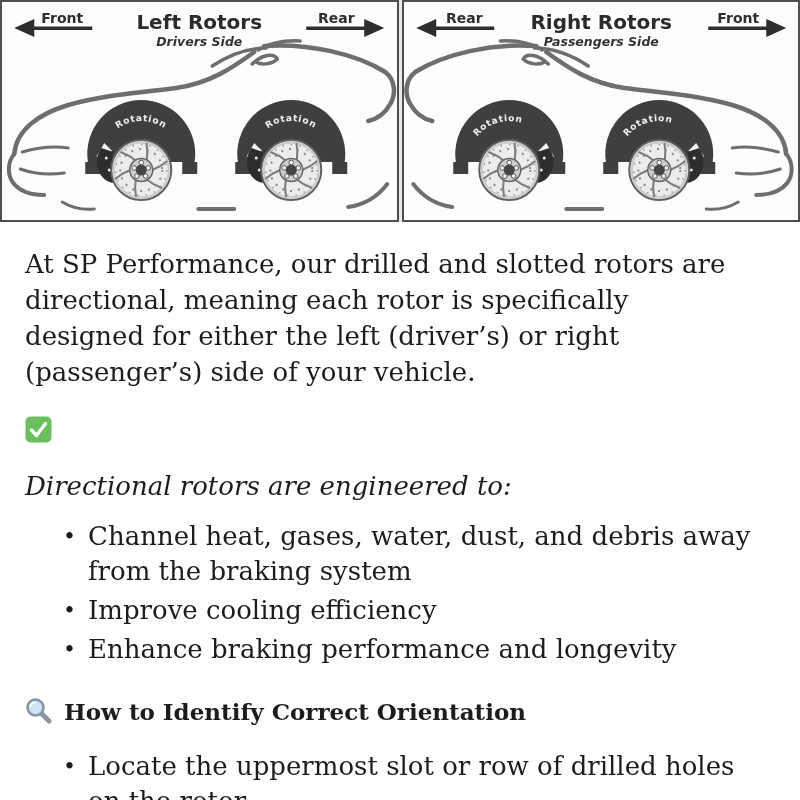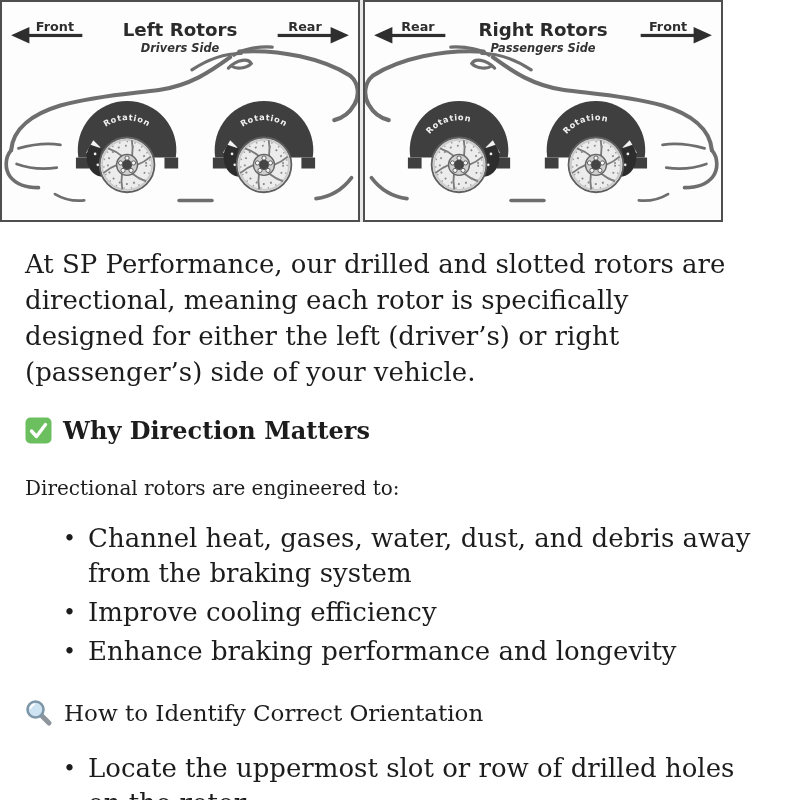--- a/index.html
+++ b/index.html
@@ -1,33 +1,33 @@
 <!DOCTYPE html>
 <html><head>
 <meta charset="utf-8">
 <style>
   html,body{margin:0;padding:0;background:#ffffff;}
   body{width:800px;height:800px;font-family:"DejaVu Serif","Liberation Serif",serif;color:#1c1c1c;overflow:hidden;}
 
   
-  .diagram{display:flex;gap:3px;width:723px;height:222px;background:#e9e9e9;}
+  .diagram{display:flex;gap:3px;width:800px;height:222px;background:#e9e9e9;}
   .panel{flex:1;background:#fdfdfd;border:2px solid #4f4f4f;box-sizing:border-box;position:relative;}
   .panel svg{display:block;width:100%;height:100%;}
   .panel-title{font-family:"DejaVu Sans","Liberation Sans",sans-serif;font-weight:bold;font-size:20px;fill:#2b2b2b;}
   .panel-subtitle{font-family:"DejaVu Sans","Liberation Sans",sans-serif;font-weight:bold;font-style:italic;font-size:12.5px;fill:#333;}
   .dir-label{font-family:"DejaVu Sans","Liberation Sans",sans-serif;font-weight:bold;font-size:14px;fill:#2e2e2e;}
   .rot-label{font-family:"DejaVu Sans","Liberation Sans",sans-serif;font-weight:bold;font-size:9px;letter-spacing:.8px;fill:#f2f2f2;}
 
   
   .article{padding:10px 34px 0 25px;}
   .intro{font-size:26px;line-height:36px;margin:14px 0 0 0;max-width:726px;}
   .section-head{display:flex;align-items:center;gap:11px;margin:26px 0 0 0;}
   .section-head .ttl-bold{font-size:24px;font-weight:bold;}
-  .section-head .ttl-reg{font-size:23px;font-weight:normal;}
-  .lead{font-size:20px;line-height:34px;margin:26px 0 0 0;}
+  .section-head .ttl-reg{font-size:23px;font-weight:bold;}
+  .lead{font-size:26px;line-height:34px;margin:26px 0 0 0;font-style:italic;}
   ul{list-style:none;margin:16px 0 0 0;padding:0 0 0 38px;max-width:700px;}
   li{position:relative;font-size:26px;line-height:35px;padding-left:25px;margin:4px 0;}
   li::before{content:"\2022";position:absolute;left:0;top:0;font-size:22px;}
   .icon-box{flex:0 0 auto;display:block;}
 </style>
 </head>
 <body>
 
 <svg width="0" height="0" style="position:absolute" aria-hidden="true">
   <defs>
@@ -153,21 +153,20 @@
 
 <div class="article">
 
   <p class="intro">At SP Performance, our drilled and slotted rotors are directional, meaning each rotor is specifically designed for either the left (driver’s) or right (passenger’s) side of your vehicle.</p>
 
   <div class="section-head">
     <svg class="icon-box" width="27" height="27" viewBox="0 0 27 27">
       <rect x="0.5" y="0.5" width="26" height="26" rx="5" fill="#6cbf5f"></rect>
       <path d="M 6.5 14 L 11.5 19.5 L 20.5 7.5" fill="none" stroke="#ffffff" stroke-width="3.4" stroke-linecap="round" stroke-linejoin="round"></path>
     </svg>
-    <span class="ttl-bold">Why Direction Matters</span>
   </div>
 
   <p class="lead">Directional rotors are engineered to:</p>
 
   <ul>
     <li>Channel heat, gases, water, dust, and debris away from the braking system</li>
     <li>Improve cooling efficiency</li>
     <li>Enhance braking performance and longevity</li>
   </ul>
 

